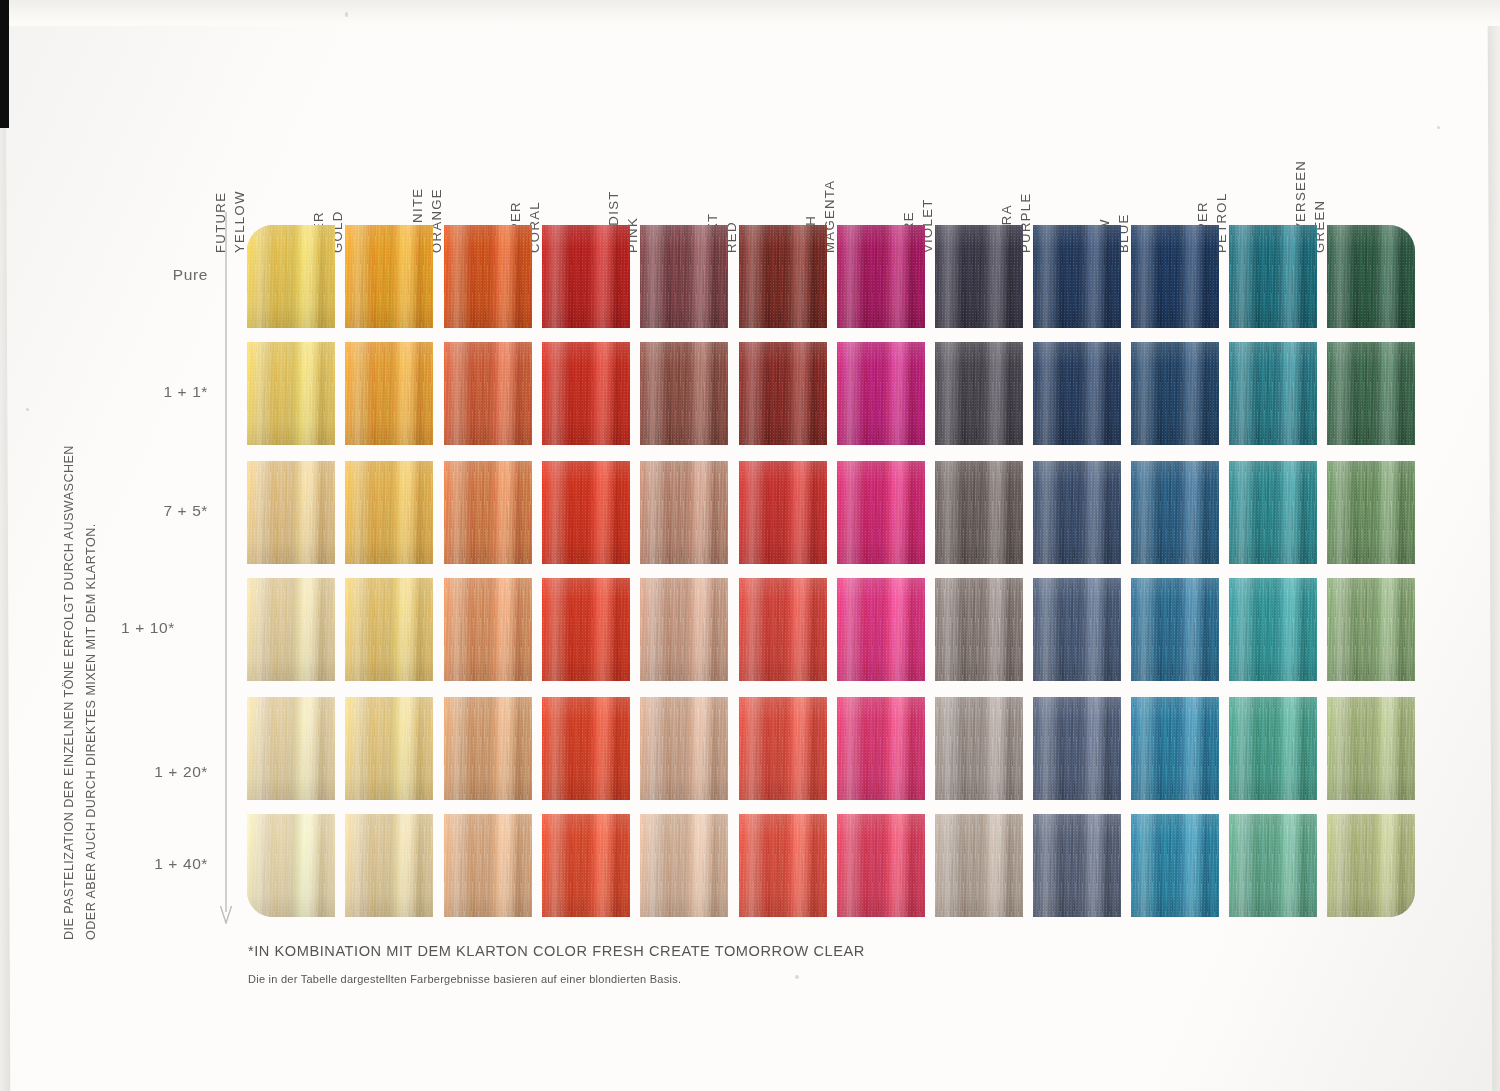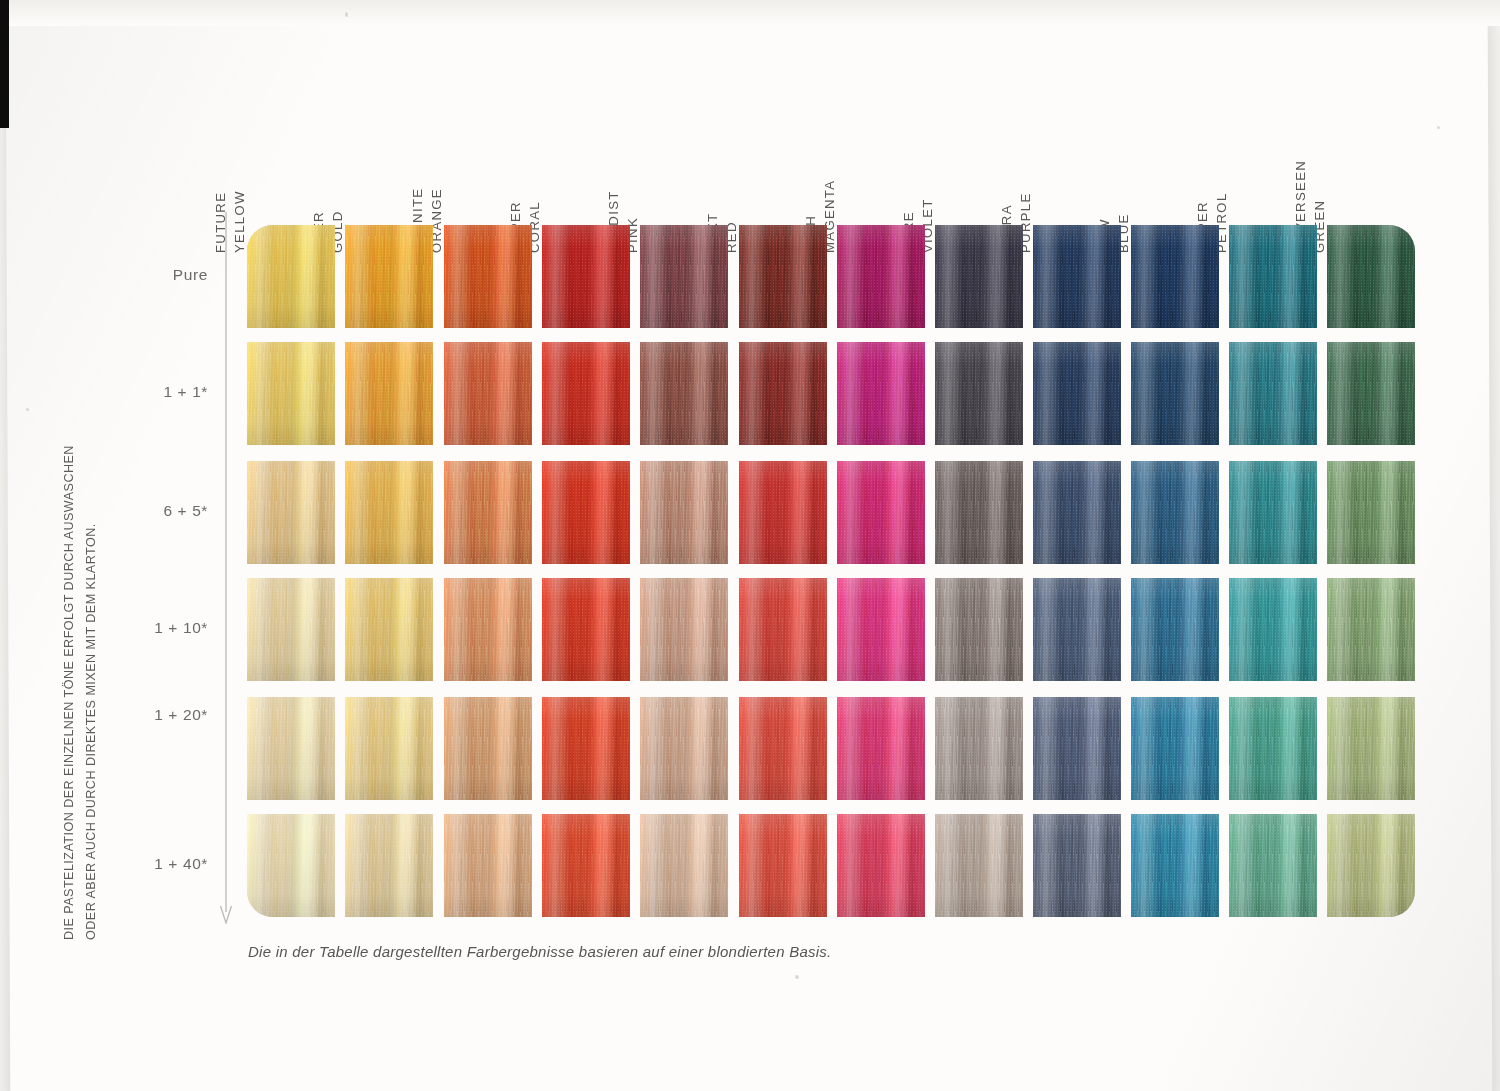--- a/index.html
+++ b/index.html
@@ -131,21 +131,21 @@
   .rtr{border-top-right-radius:26px;}
   .rbl{border-bottom-left-radius:26px;}
   .rbr{border-bottom-right-radius:26px;}
 
   
   #foot{
     position:absolute;left:248px;top:938px;width:960px;
     color:#555553;
   }
   #foot .up{font-size:14.6px;letter-spacing:.55px;line-height:27.5px;}
-  #foot .mix{font-size:15px;letter-spacing:.25px;line-height:27.5px;font-style:italic;}
+  #foot .mix{font-size:11px;letter-spacing:.25px;line-height:27.5px;}
 
   .scanspeck{position:absolute;background:#b9b7b2;border-radius:50%;opacity:.5;}
 </style>
 </head>
 <body>
 
 <div id="page">
   <div id="sheet"></div>
   <div id="topband"></div>
   <div id="darkedge"></div>
@@ -161,23 +161,23 @@
   </div>
 
   <svg id="arrow" viewBox="0 0 14 712" preserveAspectRatio="none">
     <line x1="7" y1="0" x2="7" y2="700" stroke="#bdbdb9" stroke-width="1.4"></line>
     <polyline points="1.5,694 7,711 12.5,694" fill="none" stroke="#bdbdb9" stroke-width="1.4"></polyline>
   </svg>
 
   <div id="rowlabels">
       <div class="rowlabel" style="top: 265.5px;">Pure</div>
       <div class="rowlabel" style="top: 382.5px;">1 + 1*</div>
-      <div class="rowlabel" style="top: 501.5px;">6 + 5*</div>
-      <div class="rowlabel" style="top: 618.5px;">1 + 10*</div>
-      <div class="rowlabel" style="top: 706px;">1 + 20*</div>
+      <div class="rowlabel" style="top: 501.5px;">7 + 5*</div>
+      <div class="rowlabel" style="top: 618.5px; text-align: center;">1 + 10*</div>
+      <div class="rowlabel" style="top: 763px;">1 + 20*</div>
       <div class="rowlabel" style="top: 854.5px;">1 + 40*</div>
     </div>
   <div id="colheads">
       <div class="colhead" style="left: 249px; top: 215px;">
         <span>FUTURE</span>
         <span>YELLOW</span>
       </div>
       <div class="colhead" style="left: 347px; top: 215px;">
         <span>UBER</span>
         <span>GOLD</span>
@@ -652,15 +652,16 @@
       </div>
       <div class="sw rbr" style="left: 1327px; top: 814px; width: 88px; height: 103px;">
         <div class="base" style="background: linear-gradient(92deg, rgb(202, 210, 145) 0%, rgb(166, 172, 119) 22%, rgb(184, 191, 132) 46%, rgb(208, 216, 149) 63%, rgb(162, 168, 116) 84%, rgb(191, 199, 137) 100%);"></div>
         <div class="strands"></div>
         <div class="sheen"></div>
         <div class="grain"></div>
       </div>
     </div>
 
   <div id="foot">
+    <div class="up">*IN KOMBINATION MIT DEM KLARTON COLOR FRESH CREATE TOMORROW CLEAR</div>
     <div class="mix">Die in der Tabelle dargestellten Farbergebnisse basieren auf einer blondierten Basis.</div>
   </div>
 </div>
 
 </body></html>

